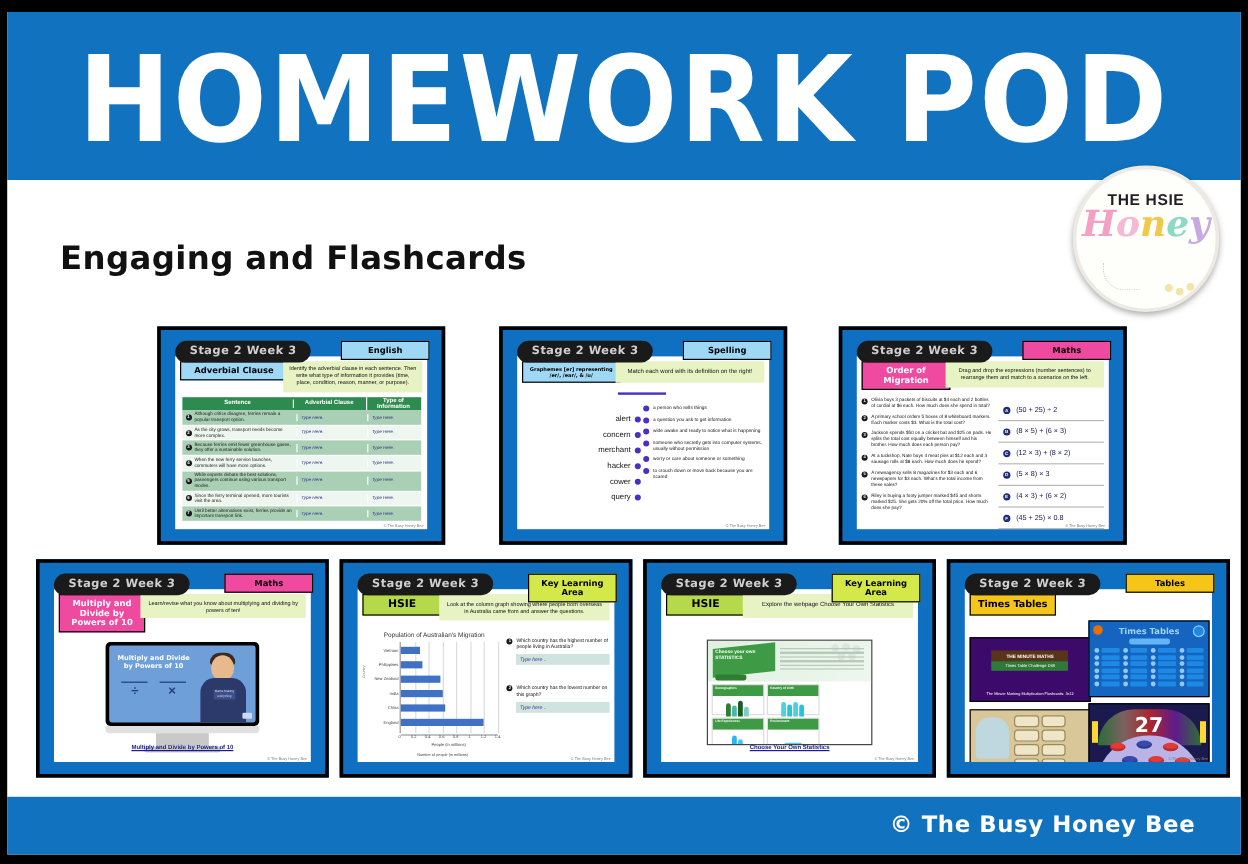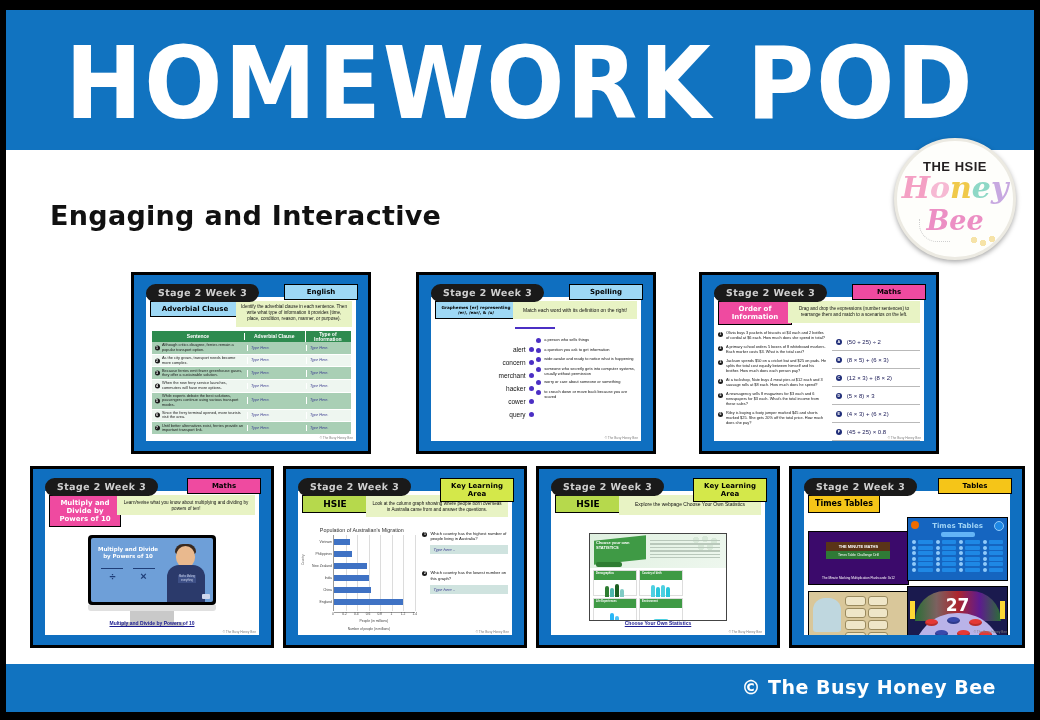--- a/index.html
+++ b/index.html
@@ -352,26 +352,25 @@
 
   <div class="header">
     <div class="header-title">HOMEWORK POD</div>
   </div>
 
   <div class="logo">
     <div class="logo-top">THE HSIE</div>
     <div class="logo-mid">
       <span class="l1">H</span><span class="l2">o</span><span class="l3">n</span><span class="l4">e</span><span class="l5">y</span>
     </div>
-    <div class="logo-bee">Bee</div>
     <div class="logo-swirl"></div>
     <div class="logo-honey"></div>
   </div>
 
-  <div class="subtitle">Engaging and Interactive</div>
+  <div class="subtitle">Engaging and Flashcards</div>
 
   <div class="card" style="left:125px;top:262px;width:240px;height:182px;">
     <div class="card-inner">
       <div class="pill">Stage 2 Week 3</div>
       <div class="subject-tag" style="background:#9ed8f5;">English</div>
       <div class="sheet">
         <div class="topicbox" style="background:#9ed8f5;width:80px;">Adverbial Clause</div>
         <div class="instrbox" style="left:90px;top:4px;right:4px;height:26px;">Identify the adverbial clause in each sentence. Then write what type of information it provides (time, place, condition, reason, manner, or purpose).</div>
 
         <div class="etable">
@@ -486,21 +485,21 @@
         <div class="credit">© The Busy Honey Bee</div>
       </div>
     </div>
   </div>
 
   <div class="card" style="left:693px;top:262px;width:240px;height:182px;">
     <div class="card-inner">
       <div class="pill">Stage 2 Week 3</div>
       <div class="subject-tag" style="background:#ef4aa0;">Maths</div>
       <div class="sheet">
-        <div class="topicbox" style="background:#ef4aa0;width:64px;color:#fff;">Order of Information</div>
+        <div class="topicbox" style="background:#ef4aa0;width:64px;color:#fff;">Order of Migration</div>
         <div class="instrbox" style="left:74px;top:4px;right:4px;height:22px;padding-top:5px;">Drag and drop the expressions (number sentences) to rearrange them and match to a scenarios on the left.</div>
 
         <div class="m-left">
           <div class="m-q">
               <span class="m-bullet">1</span>
               <span>Olivia buys 3 packets of biscuits at $4 each and 2 bottles of cordial at $6 each. How much does she spend in total?</span>
             </div>
           <div class="m-q">
               <span class="m-bullet">2</span>
               <span>A primary school orders 5 boxes of 8 whiteboard markers. Each marker costs $3. What is the total cost?</span>

